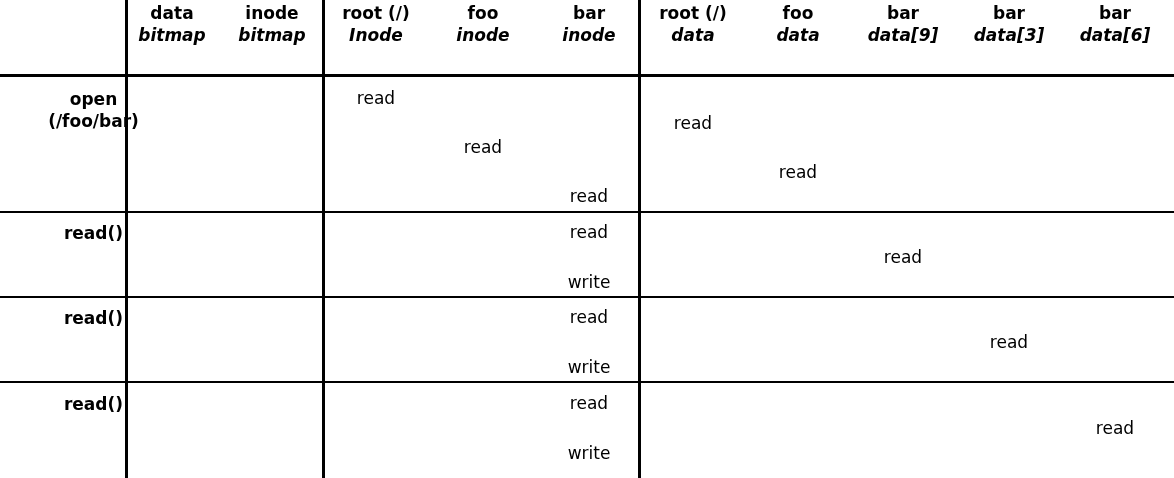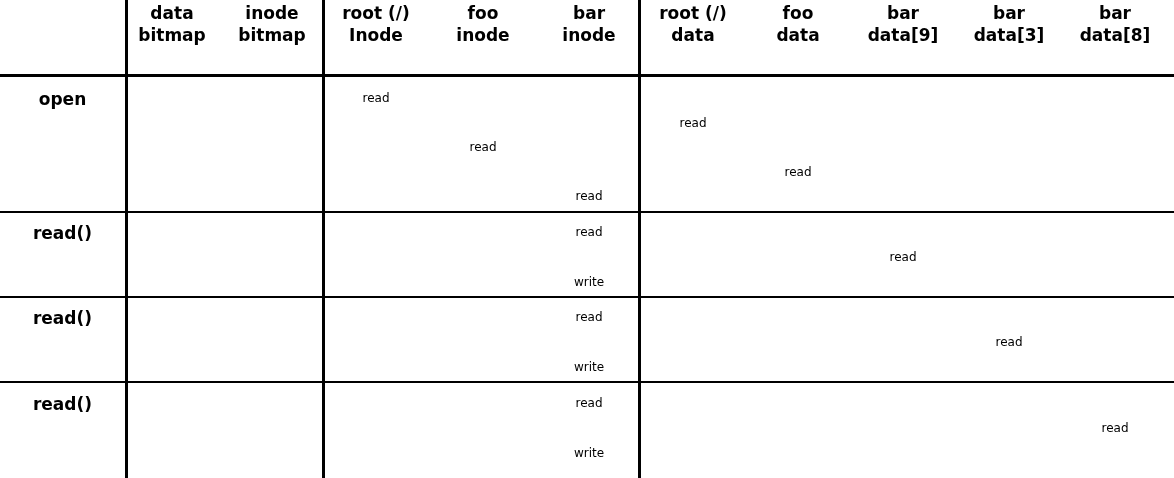--- a/index.html
+++ b/index.html
@@ -42,38 +42,39 @@
   .header-cell {
     position: absolute;
     top: 2px;
     font-weight: bold;
     font-size: 17px;
     line-height: 22px;
     text-align: center;
     white-space: nowrap;
     transform: translateX(-50%);
   }
-  .header-cell .l2 { display: block; }
+  .header-cell .l2 { display: block; font-style: italic; }
 
   
   .row-label {
     position: absolute;
     left: 0;
     width: 125px;
     font-weight: bold;
     font-size: 17px;
     line-height: 22px;
     text-align: center;
     white-space: nowrap;
+    padding-left: 31px;
   }
 
   
   .op {
     position: absolute;
-    font-size: 12px;
+    font-size: 17px;
     line-height: 20px;
     font-weight: normal;
     text-align: center;
     white-space: nowrap;
     transform: translateX(-50%);
   }
 </style>
 </head>
 <body>
 
@@ -88,22 +89,22 @@
     <div class="vrule" style="left: 638px; top: 0px; height: 478px;"></div>
     <div class="header-cell" style="left: 172px;"><span>data</span><span class="l2">bitmap</span></div>
     <div class="header-cell" style="left: 272px;"><span>inode</span><span class="l2">bitmap</span></div>
     <div class="header-cell" style="left: 376px;"><span>root (/)</span><span class="l2">Inode</span></div>
     <div class="header-cell" style="left: 483px;"><span>foo</span><span class="l2">inode</span></div>
     <div class="header-cell" style="left: 589px;"><span>bar</span><span class="l2">inode</span></div>
     <div class="header-cell" style="left: 693px;"><span>root (/)</span><span class="l2">data</span></div>
     <div class="header-cell" style="left: 798px;"><span>foo</span><span class="l2">data</span></div>
     <div class="header-cell" style="left: 903px;"><span>bar</span><span class="l2">data[9]</span></div>
     <div class="header-cell" style="left: 1009px;"><span>bar</span><span class="l2">data[3]</span></div>
-    <div class="header-cell" style="left: 1115px;"><span>bar</span><span class="l2">data[8]</span></div>
-    <div class="row-label" style="top: 88px;"><span>open</span></div>
+    <div class="header-cell" style="left: 1115px;"><span>bar</span><span class="l2">data[6]</span></div>
+    <div class="row-label" style="top: 88px;"><span>open</span><span style="display: block;">(/foo/bar)</span></div>
     <div class="op" style="left: 376px; top: 88px;">read</div>
     <div class="op" style="left: 693px; top: 113px;">read</div>
     <div class="op" style="left: 483px; top: 137px;">read</div>
     <div class="op" style="left: 798px; top: 162px;">read</div>
     <div class="op" style="left: 589px; top: 186px;">read</div>
     <div class="row-label" style="top: 222px;"><span>read()</span></div>
     <div class="op" style="left: 589px; top: 222px;">read</div>
     <div class="op" style="left: 903px; top: 247px;">read</div>
     <div class="op" style="left: 589px; top: 272px;">write</div>
     <div class="row-label" style="top: 307px;"><span>read()</span></div>

